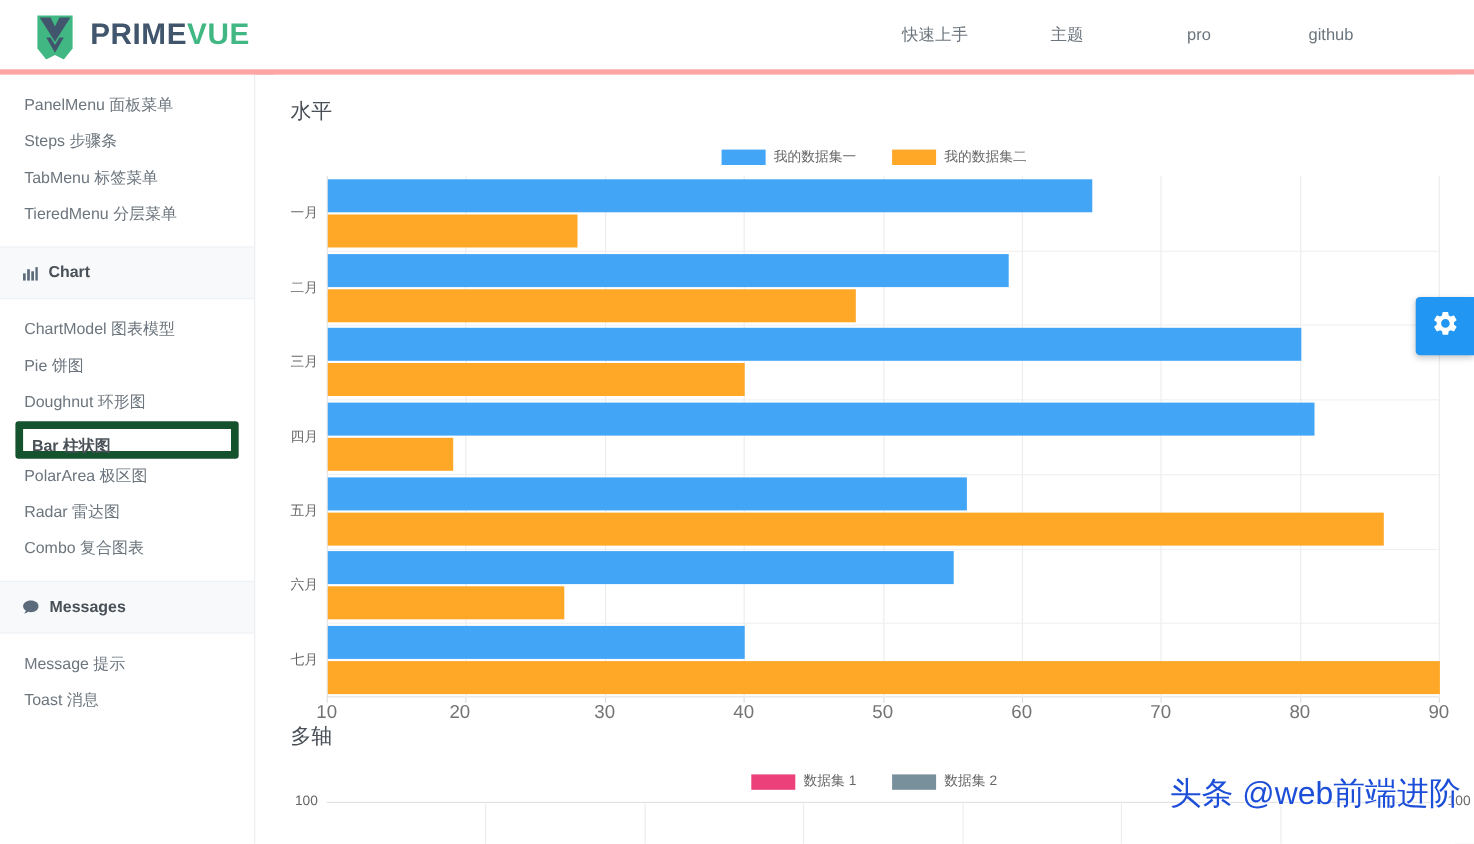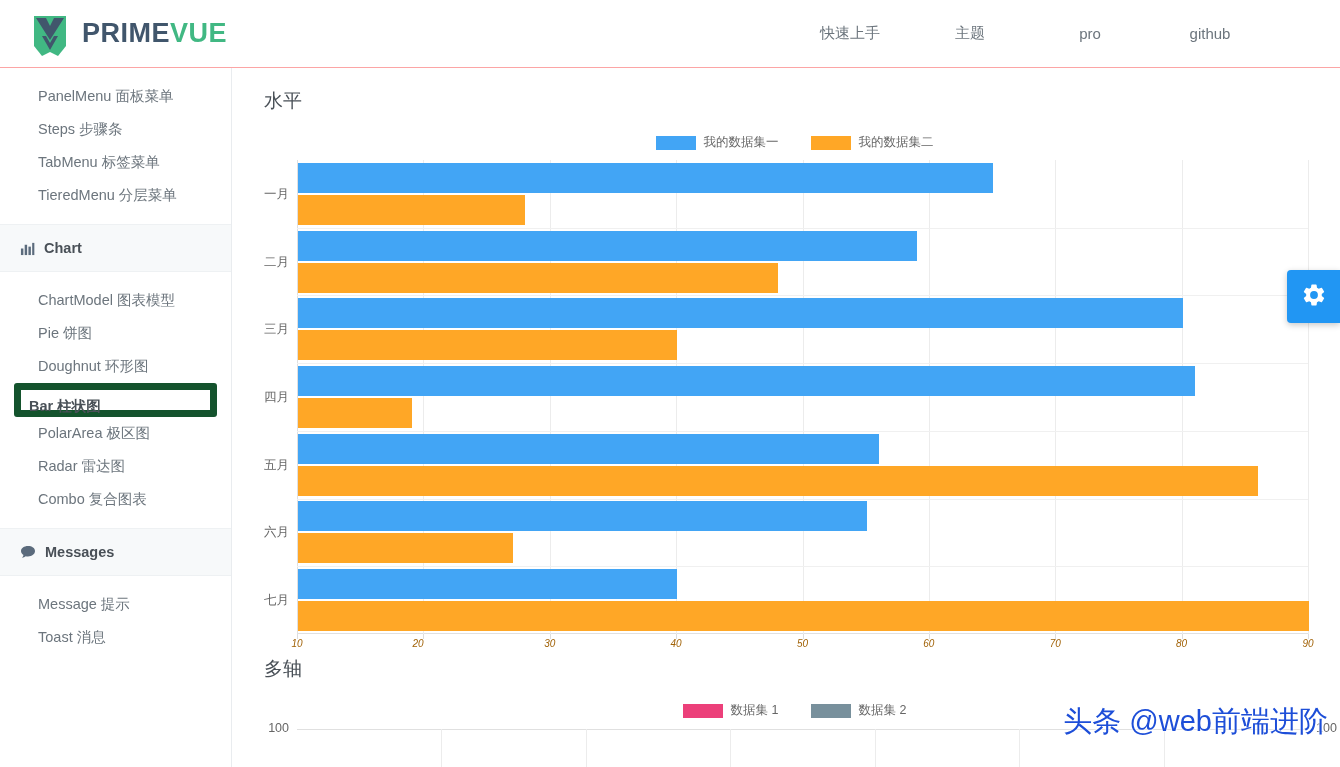--- a/index.html
+++ b/index.html
@@ -7,21 +7,21 @@
     width: 1340px; height: 767px;
     font-family: "Liberation Sans", "DejaVu Sans", sans-serif;
     background: #ffffff; overflow: hidden;
   }
 
   
   .topbar {
     position: absolute; top: 0; left: 0;
     width: 1340px; height: 68px;
     background: #ffffff;
-    border-bottom: 1px solid #fca5a5;
+    border-bottom: 5px solid #fca5a5;
     display: flex; align-items: center; justify-content: flex-end;
   }
   .logo { display: flex; align-items: center; margin-left: 30px; }
   .logo-mark { width: 40px; height: 44px; margin-right: 12px; }
   .logo-text { font-size: 27px; font-weight: bold; letter-spacing: .5px; }
   .logo-prime { color: #41566c; }
   .logo-vue { color: #41b883; }
 
   .topnav { display: flex; align-items: center; margin-left: auto; margin-right: 70px; }
   .topnav a {
@@ -32,21 +32,21 @@
 
   
   .sidebar {
     position: absolute; top: 68px; left: 0;
     width: 232px; height: 699px;
     background: #ffffff; overflow: hidden;
     border-right: 1px solid #e9ecef;
   }
   .menu-item {
     height: 33px; line-height: 33px;
-    padding-left: 38px; font-size: 14.5px; color: #6c757d;
+    padding-left: 22px; font-size: 14.5px; color: #6c757d;
     white-space: nowrap; cursor: pointer;
   }
   .menu-item.active {
     border: 7px solid #14532d; border-radius: 3px;
     color: #495057; font-weight: bold;
     margin: 0 14px 0 14px; padding-left: 8px;
     height: 34px; line-height: 32px;
   }
   .section-head {
     background: #f7f9fa;
@@ -105,22 +105,22 @@
   .bar { position: absolute; left: 1px; }
   .bar.ds1 { background: #42A5F5; }
   .bar.ds2 { background: #FFA726; }
 
   .ylabel {
     position: absolute; right: 100%; margin-right: 8px;
     font-size: 12.5px; color: #666; white-space: nowrap;
     transform: translateY(-50%);
   }
   .xlabel {
-    position: absolute; top: 478px; font-size: 10px; color: #a16207;
-    transform: translateX(-50%); white-space: nowrap; font-style: italic;
+    position: absolute; top: 478px; font-size: 17px; color: #737373;
+    transform: translateX(-50%); white-space: nowrap;
   }
   .xtick { position: absolute; top: 474px; width: 1px; height: 5px; background: #dddddd; }
 
   
   .chart2 { position: relative; margin-top: 22px; }
   .plot2 {
     position: relative; margin-left: 48px; margin-top: 10px;
     width: 1011px; height: 40px;
   }
   .plot2 .vgrid2 { position: absolute; top: 0; width: 1px; height: 40px; background: #ececec; }

